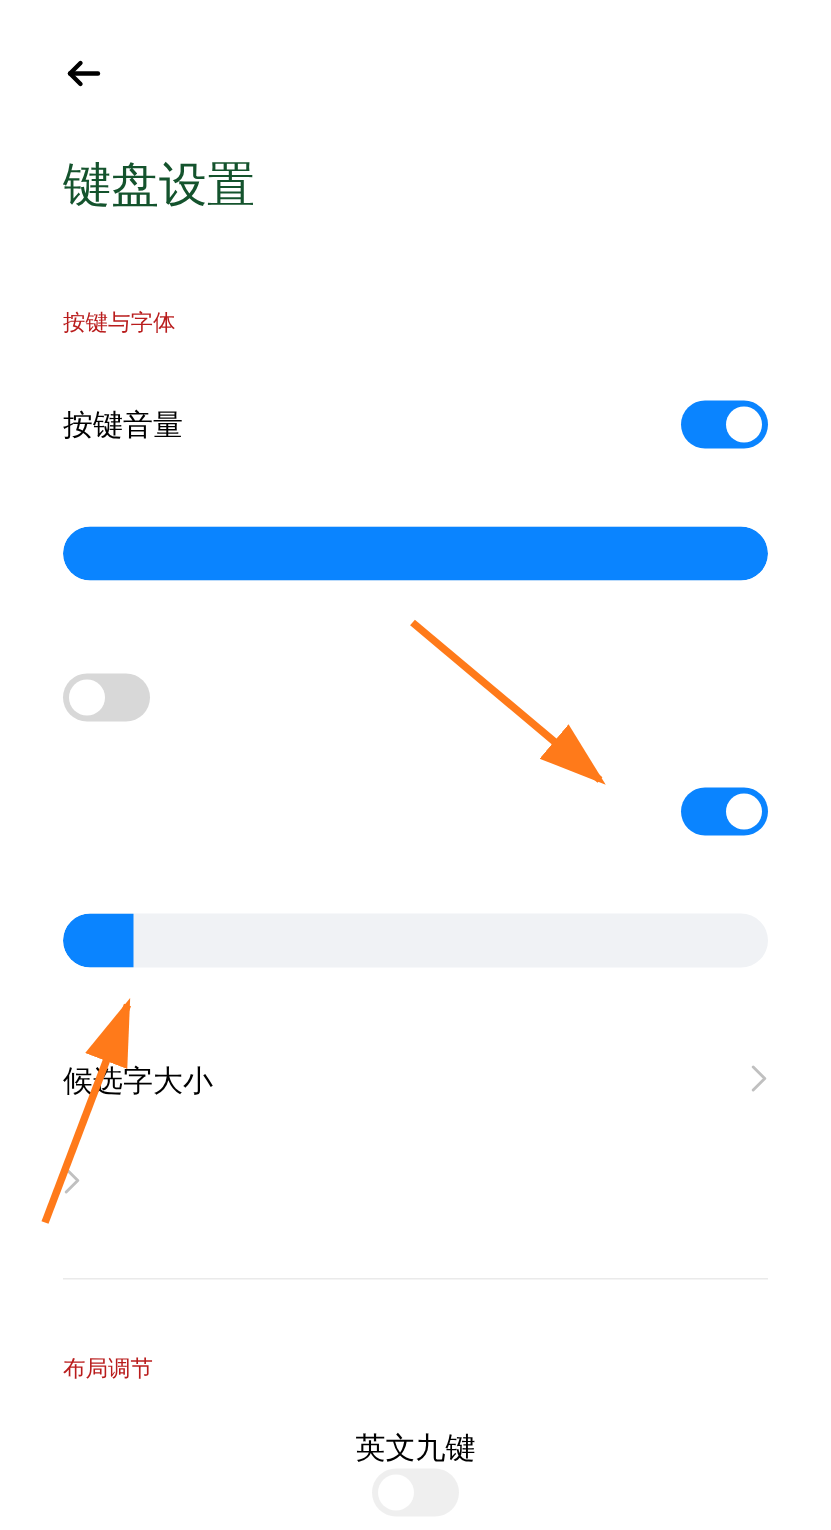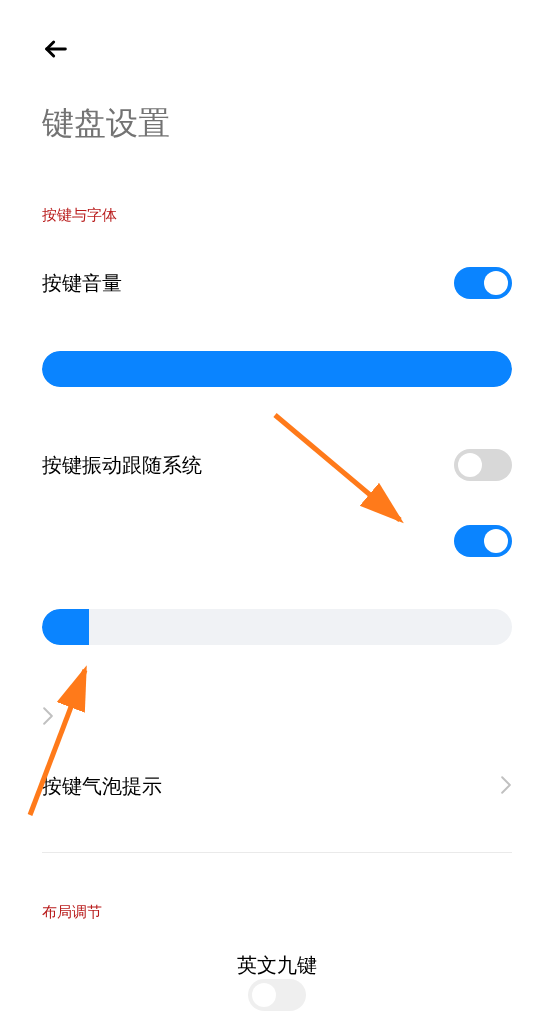--- a/index.html
+++ b/index.html
@@ -17,21 +17,21 @@
     }
     .header {
       padding: 35px 0 0 42px;
     }
     .back-arrow {
       display: inline-block;
     }
     .title {
       font-size: 32px;
       font-weight: 500;
-      color: #737373;
+      color: #14532d;
       padding: 35px 0 0 42px;
     }
     .section-label {
       font-size: 15px;
       color: #b91c1c;
       padding: 60px 0 20px 42px;
     }
     .setting-row {
       display: flex;
       justify-content: space-between;
@@ -163,54 +163,51 @@
   </div>
 </div>
 
 <div class="slider-container">
   <div class="slider-track">
     <div class="slider-fill full"></div>
   </div>
 </div>
 
 <div class="setting-row">
-  <div class="setting-text">
-    <span class="setting-title">按键振动跟随系统</span>
-  </div>
   <div class="toggle off">
     <div class="toggle-knob"></div>
   </div>
 </div>
 
 <div class="setting-row">
   <div class="setting-text">
   </div>
   <div class="toggle on">
     <div class="toggle-knob"></div>
   </div>
 </div>
 
 <div class="slider-container">
   <div class="slider-track">
     <div class="slider-fill partial"></div>
   </div>
 </div>
 
 <div class="setting-row">
+  <div class="setting-text">
+    <span class="setting-title">候选字大小</span>
+  </div>
   <span class="chevron">
     <svg width="12" height="18" viewBox="0 0 8 14" fill="none" stroke="#c0c0c0" stroke-width="1.5" stroke-linecap="round" stroke-linejoin="round">
       <polyline points="1 1 7 7 1 13"></polyline>
     </svg>
   </span>
 </div>
 
 <div class="setting-row">
-  <div class="setting-text">
-    <span class="setting-title">按键气泡提示</span>
-  </div>
   <span class="chevron">
     <svg width="12" height="18" viewBox="0 0 8 14" fill="none" stroke="#c0c0c0" stroke-width="1.5" stroke-linecap="round" stroke-linejoin="round">
       <polyline points="1 1 7 7 1 13"></polyline>
     </svg>
   </span>
 </div>
 
 <div class="divider"></div>
 
 <div class="section-label second">布局调节</div>

